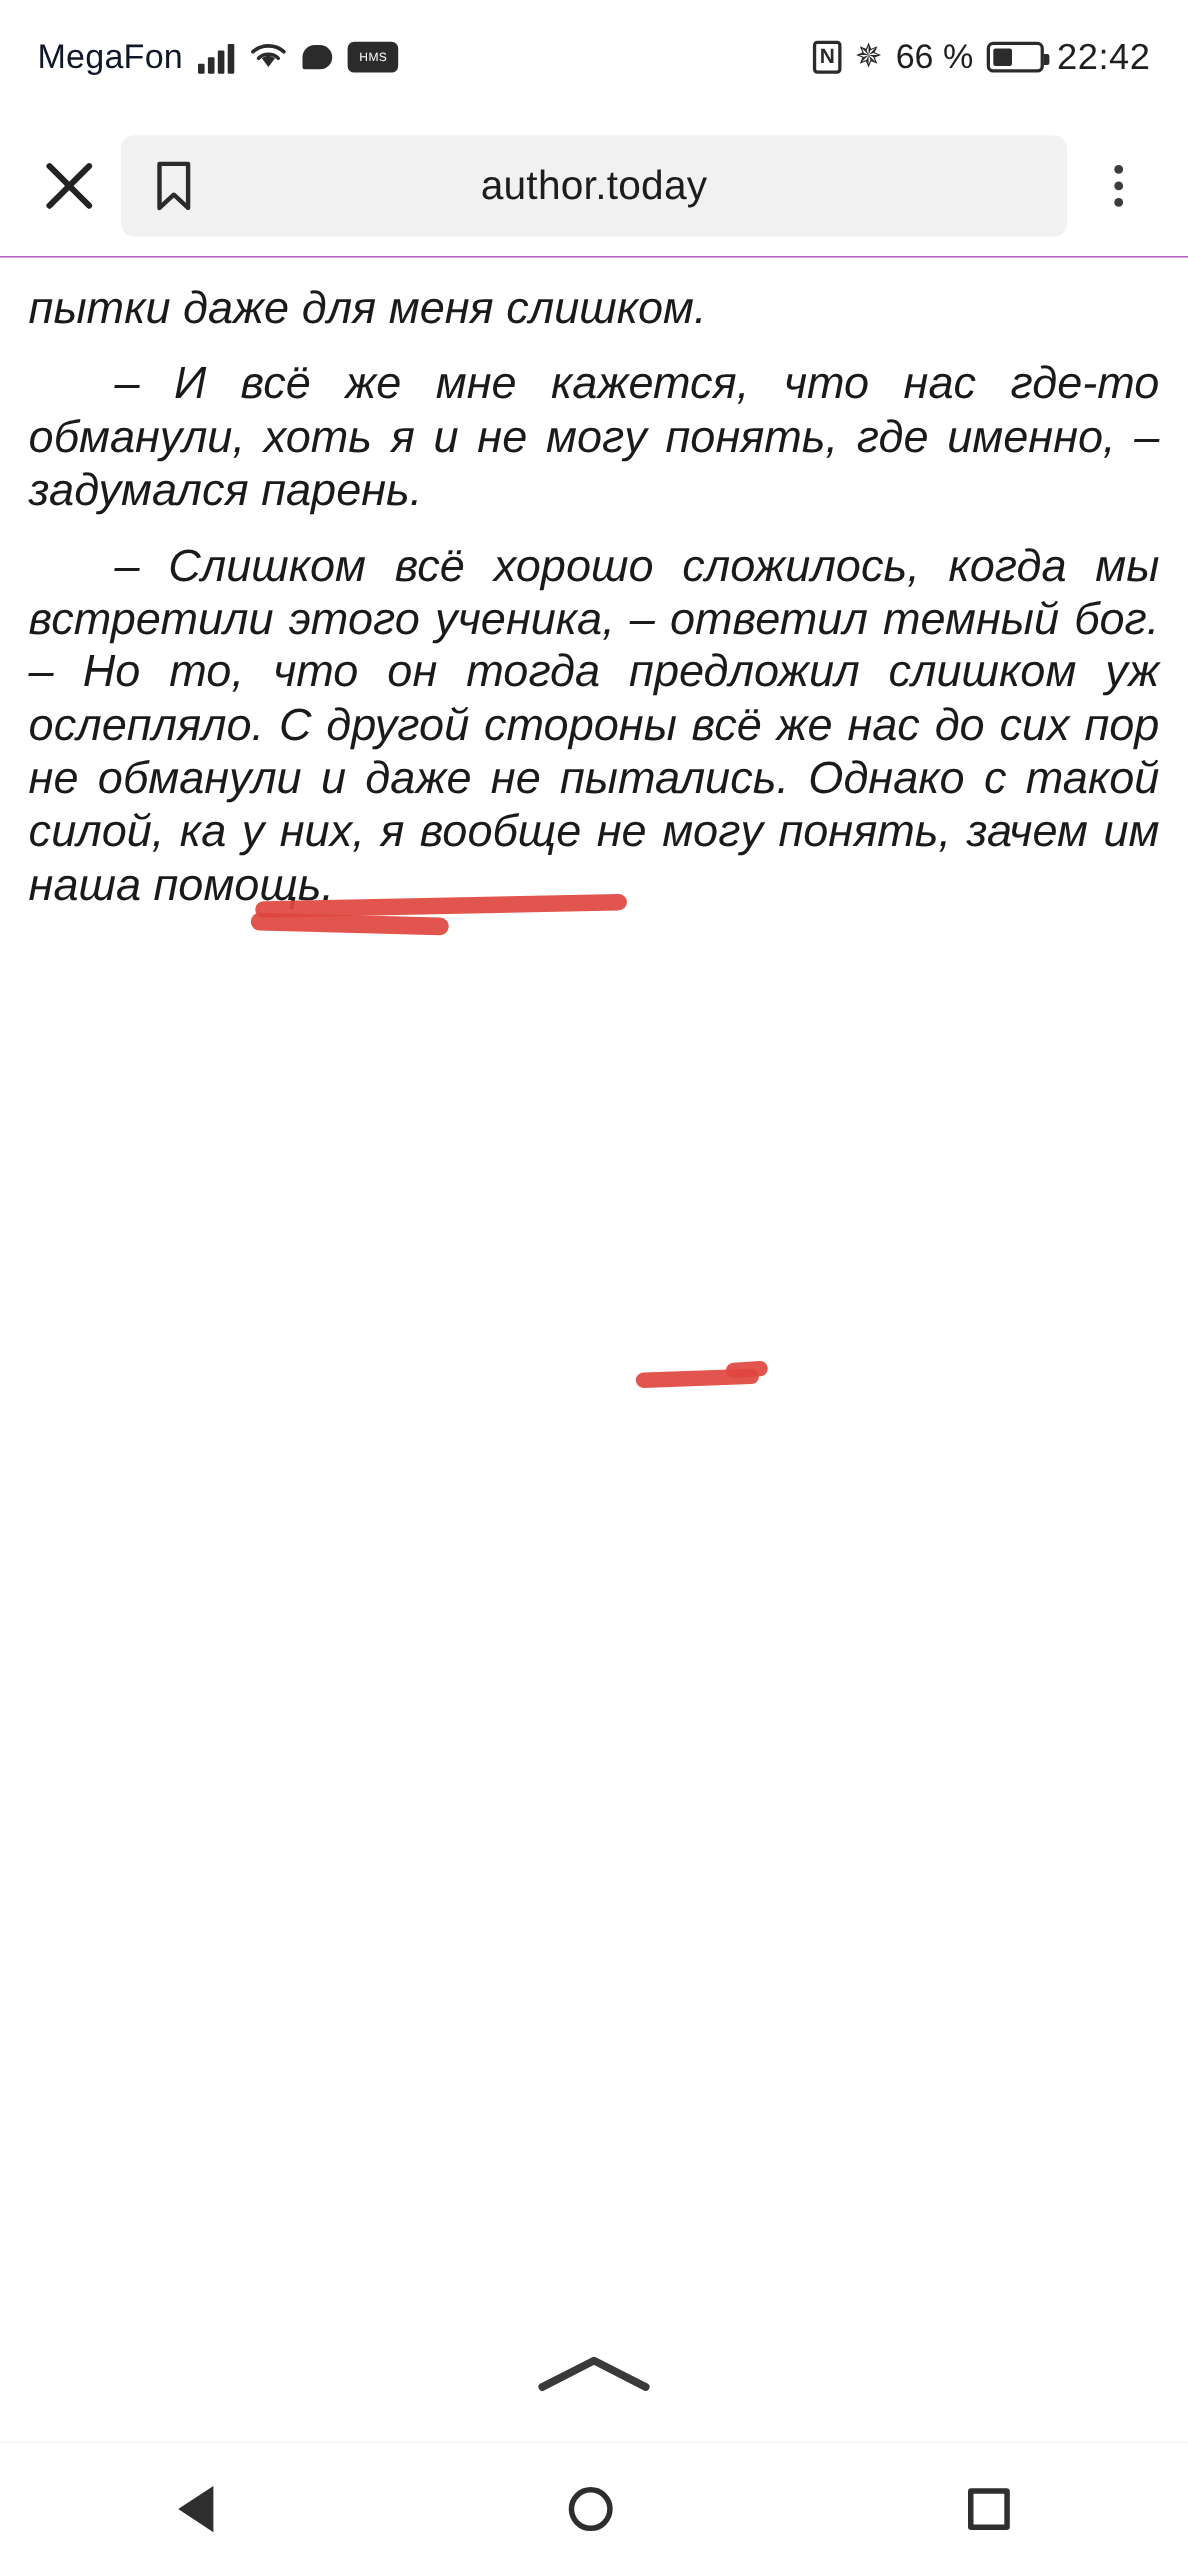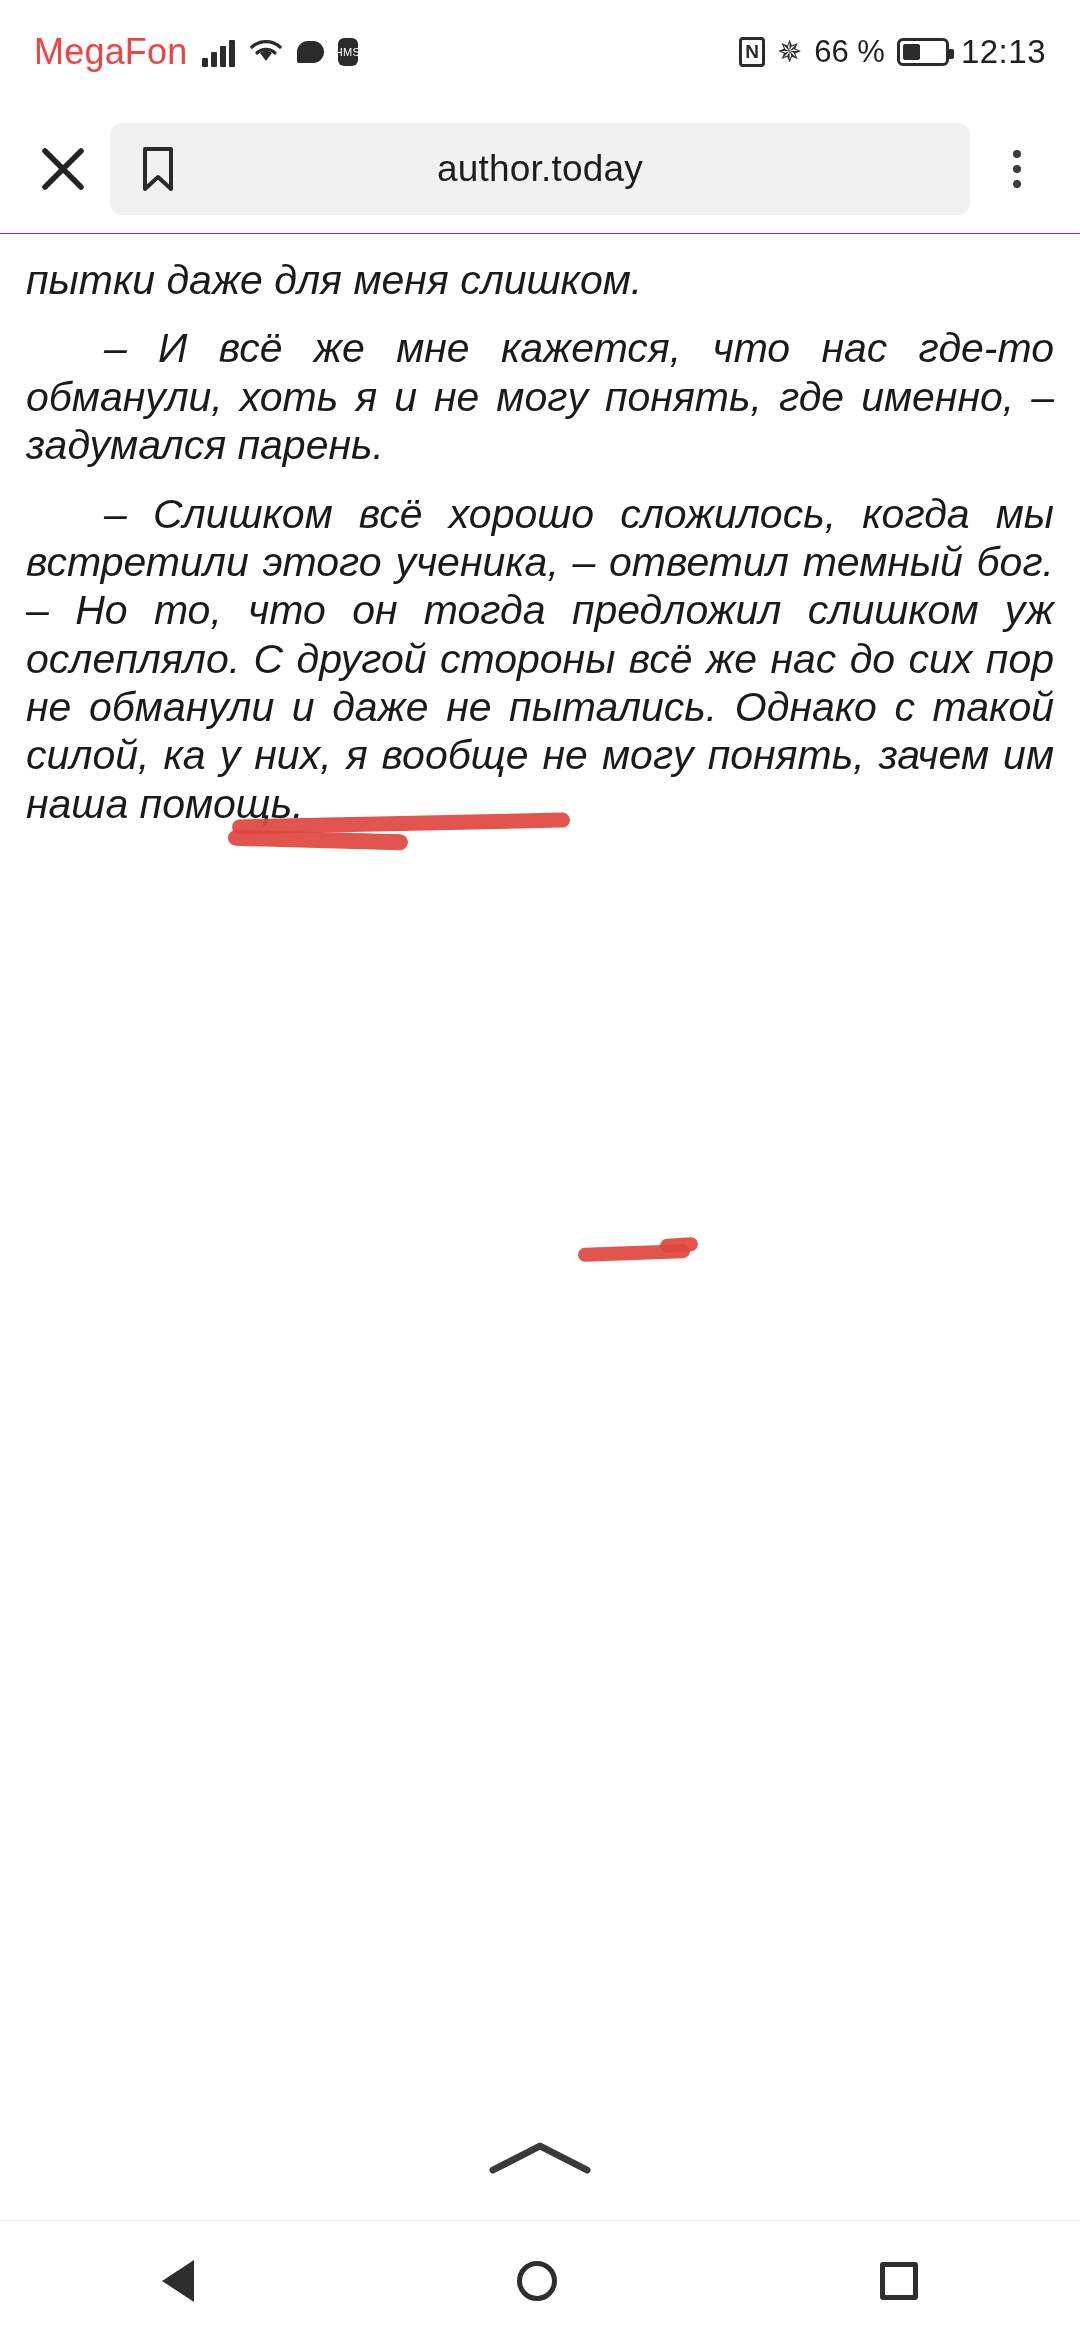--- a/index.html
+++ b/index.html
@@ -12,35 +12,35 @@
 
   
   .status-bar {
     height:104px;
     display:flex; align-items:center;
     padding:0 34px;
     background:#ffffff;
     color:#2b2b2b;
   }
   .status-left { display:flex; align-items:center; gap:14px; }
-  .carrier { font-size:36px; color:#ef4444; letter-spacing:.2px; }
+  .carrier { font-size:31px; color:#0f172a; letter-spacing:.2px; }
   .status-right { margin-left:auto; display:flex; align-items:center; gap:12px; }
   .clock { font-size:33px; color:#1f1f1f; letter-spacing:.5px; }
   .pct { font-size:31px; color:#1f1f1f; }
 
   .sig { display:flex; align-items:flex-end; gap:3px; height:30px; }
   .sig i { display:block; width:6px; background:#2b2b2b; border-radius:1px; }
   .sig i:nth-child(1){height:9px;} .sig i:nth-child(2){height:15px;}
   .sig i:nth-child(3){height:21px;} .sig i:nth-child(4){height:27px;}
 
   .msg-dot {
     width:27px; height:22px; background:#2b2b2b; border-radius:11px 11px 11px 2px;
   }
   .hms-box {
-    width:20px; height:28px; border-radius:6px; background:#2b2b2b;
+    width:46px; height:28px; border-radius:6px; background:#2b2b2b;
     color:#fff; font-size:11px; display:flex; align-items:center; justify-content:center;
     letter-spacing:.3px;
   }
   .nfc-box {
     width:26px; height:30px; border:3px solid #2b2b2b; border-radius:4px;
     font-size:19px; color:#2b2b2b; display:flex; align-items:center; justify-content:center;
     font-weight:bold;
   }
   .bt-ico { font-size:30px; color:#2b2b2b; line-height:1; }
 
@@ -174,21 +174,21 @@
     <span class="msg-dot"></span>
     <span class="hms-box">HMS</span>
   </div>
   <div class="status-right">
     <span class="nfc-box">N</span>
     <span class="bt-ico">✵</span>
     <span class="pct">66 %</span>
     <span class="battery">
         <span class="fill"></span>
       </span>
-    <span class="clock">12:13</span>
+    <span class="clock">22:42</span>
   </div>
 </div>
 
 <div class="browser-bar">
   <div class="close-btn">
     <svg width="56" height="56" viewBox="0 0 56 56">
       <path d="M10 10 L46 46 M46 10 L10 46" stroke="#232323" stroke-width="5.5" stroke-linecap="round"></path>
     </svg>
   </div>
   <div class="url-pill">

